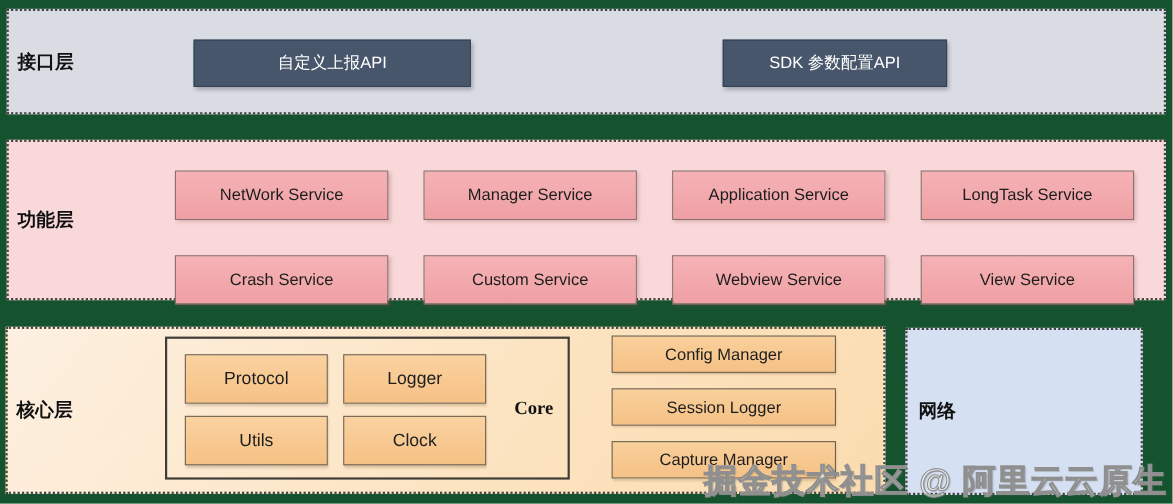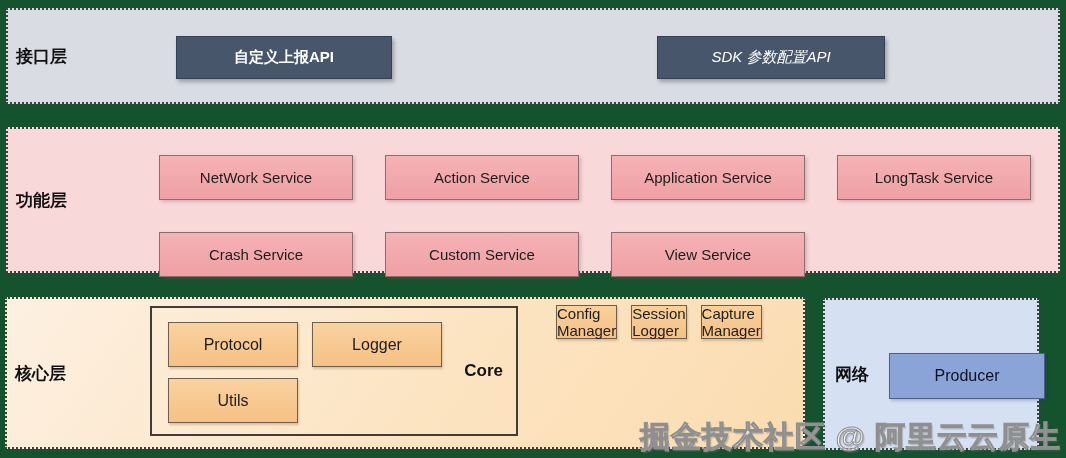--- a/index.html
+++ b/index.html
@@ -41,22 +41,22 @@
     background: #47566a;
     border: 1px solid #324156;
     box-shadow: 2px 3px 4px rgba(0,0,0,0.28);
     color: #ffffff;
     font-size: 15px;
     display: flex;
     align-items: center;
     justify-content: center;
     box-sizing: border-box;
   }
-  .api-btn-1 { left: 168px; width: 216px; font-weight: bold; }
-  .api-btn-2 { left: 649px; width: 228px; font-style: italic; }
+  .api-btn-1 { left: 168px; width: 252px; }
+  .api-btn-2 { left: 649px; width: 204px; }
 
   .svc-grid {
     position: absolute;
     left: 151px;
     top: 26px;
     width: 872px;
     display: grid;
     grid-template-columns: repeat(4, 1fr);
     column-gap: 22px;
     row-gap: 14px;
@@ -106,30 +106,32 @@
     box-sizing: border-box;
   }
   .core-title {
     position: absolute;
     right: 13px;
     top: 50%;
     transform: translateY(-50%);
     font-size: 17px;
     font-weight: bold;
     color: #111111;
+    font-family: Liberation Serif, serif;
   }
 
   .mgr-col {
     position: absolute;
     left: 549px;
     top: 6px;
     width: 204px;
     display: flex;
-    flex-direction: row;
+    flex-direction: column;
     gap: 14px;
+    justify-content: center;
   }
   .mgr {
     height: 34px;
     background: linear-gradient(#f9d09b, #f5c186);
     border: 1px solid #6e5f4c;
     box-shadow: 1px 2px 2px rgba(110,80,40,0.25);
     display: flex;
     align-items: center;
     justify-content: center;
     font-size: 15px;
@@ -176,46 +178,47 @@
   <section class="layer layer-api">
     <span class="layer-label">接口层</span>
     <div class="api-btn api-btn-1">自定义上报API</div>
     <div class="api-btn api-btn-2">SDK 参数配置API</div>
   </section>
 
   <section class="layer layer-func">
     <span class="layer-label">功能层</span>
     <div class="svc-grid">
       <div class="svc">NetWork Service</div>
-      <div class="svc">Action Service</div>
+      <div class="svc">Manager Service</div>
       <div class="svc">Application Service</div>
       <div class="svc">LongTask Service</div>
       <div class="svc">Crash Service</div>
       <div class="svc">Custom Service</div>
+      <div class="svc">Webview Service</div>
       <div class="svc">View Service</div>
     </div>
   </section>
 
   <section class="layer layer-core">
     <span class="layer-label">核心层</span>
     <div class="core-box">
       <div class="core-grid">
         <div class="core-mod">Protocol</div>
         <div class="core-mod">Logger</div>
         <div class="core-mod">Utils</div>
+        <div class="core-mod">Clock</div>
       </div>
       <span class="core-title">Core</span>
     </div>
     <div class="mgr-col">
       <div class="mgr">Config Manager</div>
       <div class="mgr">Session Logger</div>
       <div class="mgr">Capture Manager</div>
     </div>
   </section>
 
   <section class="layer layer-net">
     <span class="layer-label">网络</span>
-    <div class="producer">Producer</div>
   </section>
 
   <div class="watermark">掘金技术社区 @ 阿里云云原生</div>
 
 </div>
 
 </body></html>

